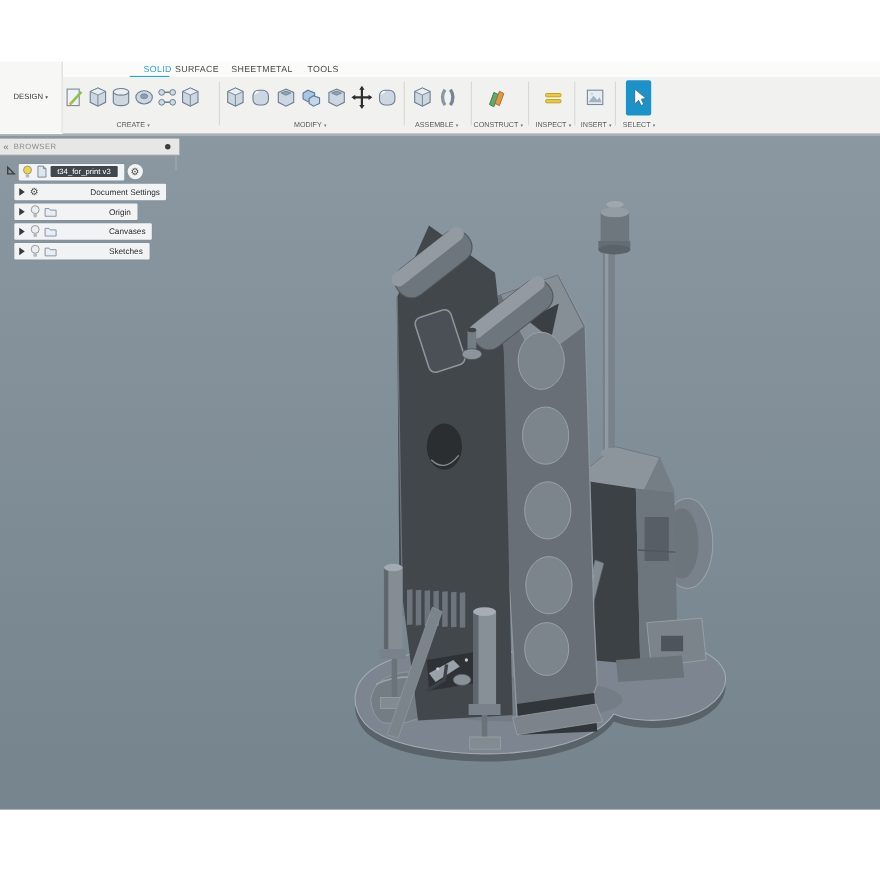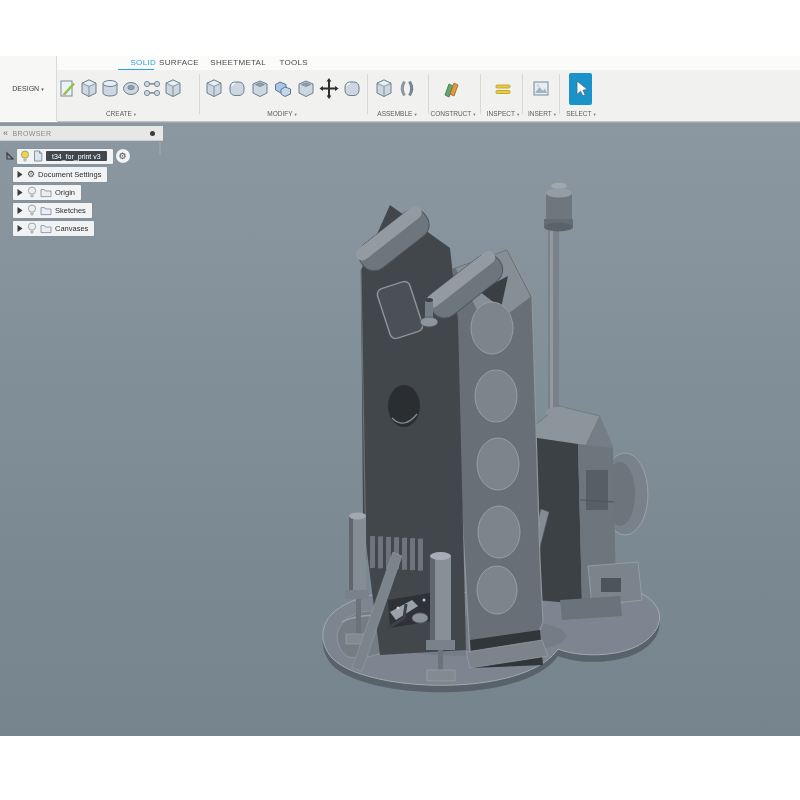--- a/index.html
+++ b/index.html
@@ -42,21 +42,21 @@
   .browser-header .collapse{margin:0 4px 0 3px;color:#6f6f6f;font-size:9px;line-height:10px;}
   .browser-header .dot{margin-left:auto;margin-right:8px;width:5px;height:5px;border-radius:50%;
       background:#3c3c3c;}
   .browser-scroll{position:absolute;right:2px;top:16px;width:2px;height:13px;background:#9ba1a6;}
   .btree{padding:6px 0 0 0;}
   .brow{height:18px;display:flex;align-items:center;}
   .brow .rootarrow{width:12px;margin-left:5px;}
   .chip{display:flex;align-items:center;gap:3px;background:rgba(249,250,251,0.93);
         border-radius:1px;padding:1px 6px 1px 3px;height:13px;box-shadow:0 0 0 .5px rgba(120,130,138,.35);}
   .chip .arrow{width:8px;display:flex;}
-  .chip .label{font-size:7.5px;color:#2e2e2e;white-space:nowrap;}
+  .chip .label{font-size:7.5px;color:#2e2e2e;white-space:nowrap;margin-left:44px;}
   .indent1{margin-left:13px;}
   .darklabel{background:#40474e;color:#fff;font-size:7px;padding:1.5px 6px;border-radius:1px;
         white-space:nowrap;}
   .gearchip{margin-left:3px;width:14px;height:14px;border-radius:50%;background:rgba(249,250,251,0.93);
         display:flex;align-items:center;justify-content:center;font-size:9px;color:#4a4a4a;
         box-shadow:0 0 0 .5px rgba(120,130,138,.4);}
   .gearglyph{font-size:9px;color:#4a4a4a;line-height:10px;}
 </style>
 </head>
 <body>
@@ -490,38 +490,38 @@
               <svg width="8" height="9">
                   <path d="M1.5,1 L6.5,4.5 L1.5,8 Z" fill="#3a3a3a"></path>
                 </svg>
               </span>
             <svg width="10" height="13">
                 <use href="#sym-bulb" fill="#eceff1"></use>
               </svg>
             <svg width="12" height="11">
                 <use href="#sym-folder"></use>
               </svg>
-            <span class="label">Sketches</span>
+            <span class="label">Canvases</span>
           </span>
         </div>
 
         <div class="brow">
           <span class="chip indent1">
             <span class="arrow">
               <svg width="8" height="9">
                   <path d="M1.5,1 L6.5,4.5 L1.5,8 Z" fill="#3a3a3a"></path>
                 </svg>
               </span>
             <svg width="10" height="13">
                 <use href="#sym-bulb" fill="#eceff1"></use>
               </svg>
             <svg width="12" height="11">
                 <use href="#sym-folder"></use>
               </svg>
-            <span class="label">Canvases</span>
+            <span class="label">Sketches</span>
           </span>
         </div>
 
 
       </div>
     </div>
   </div>
 
 </div>
 

